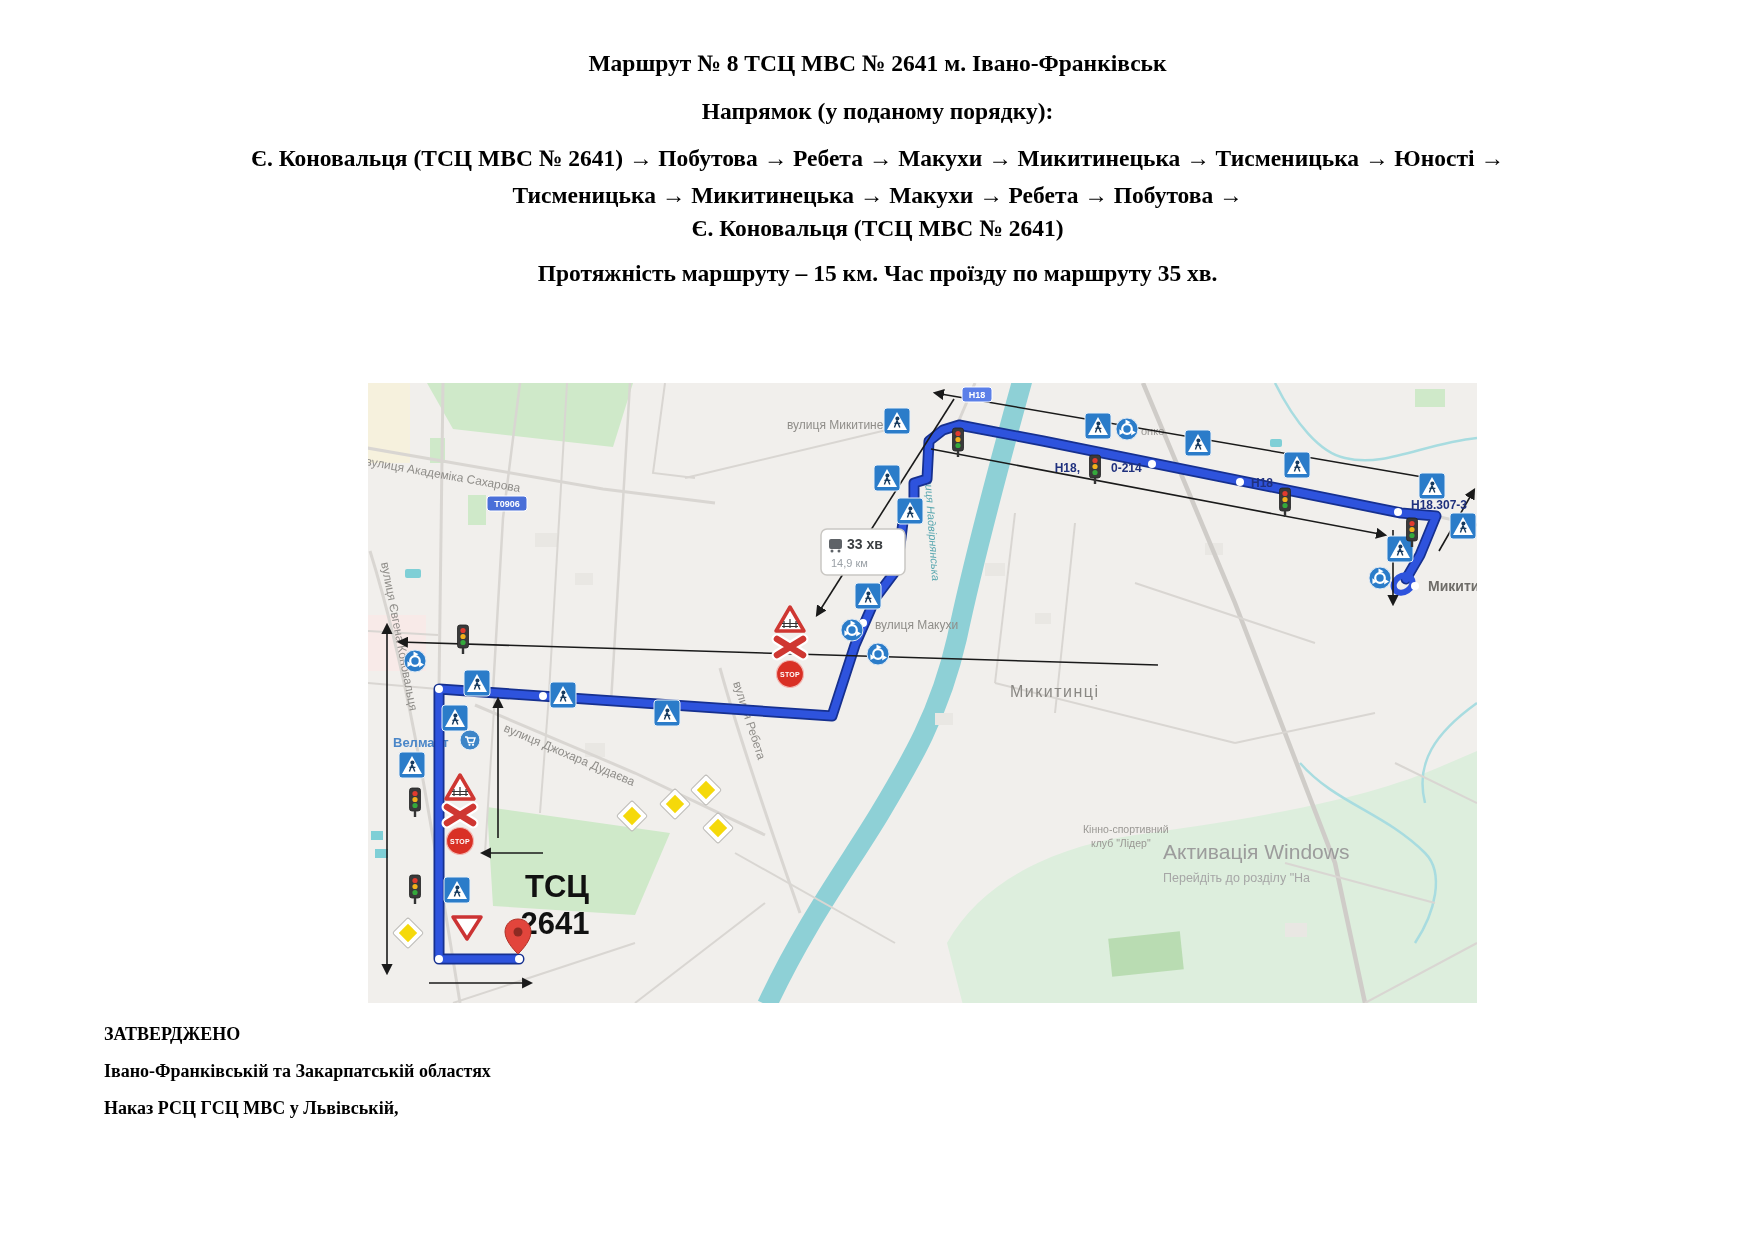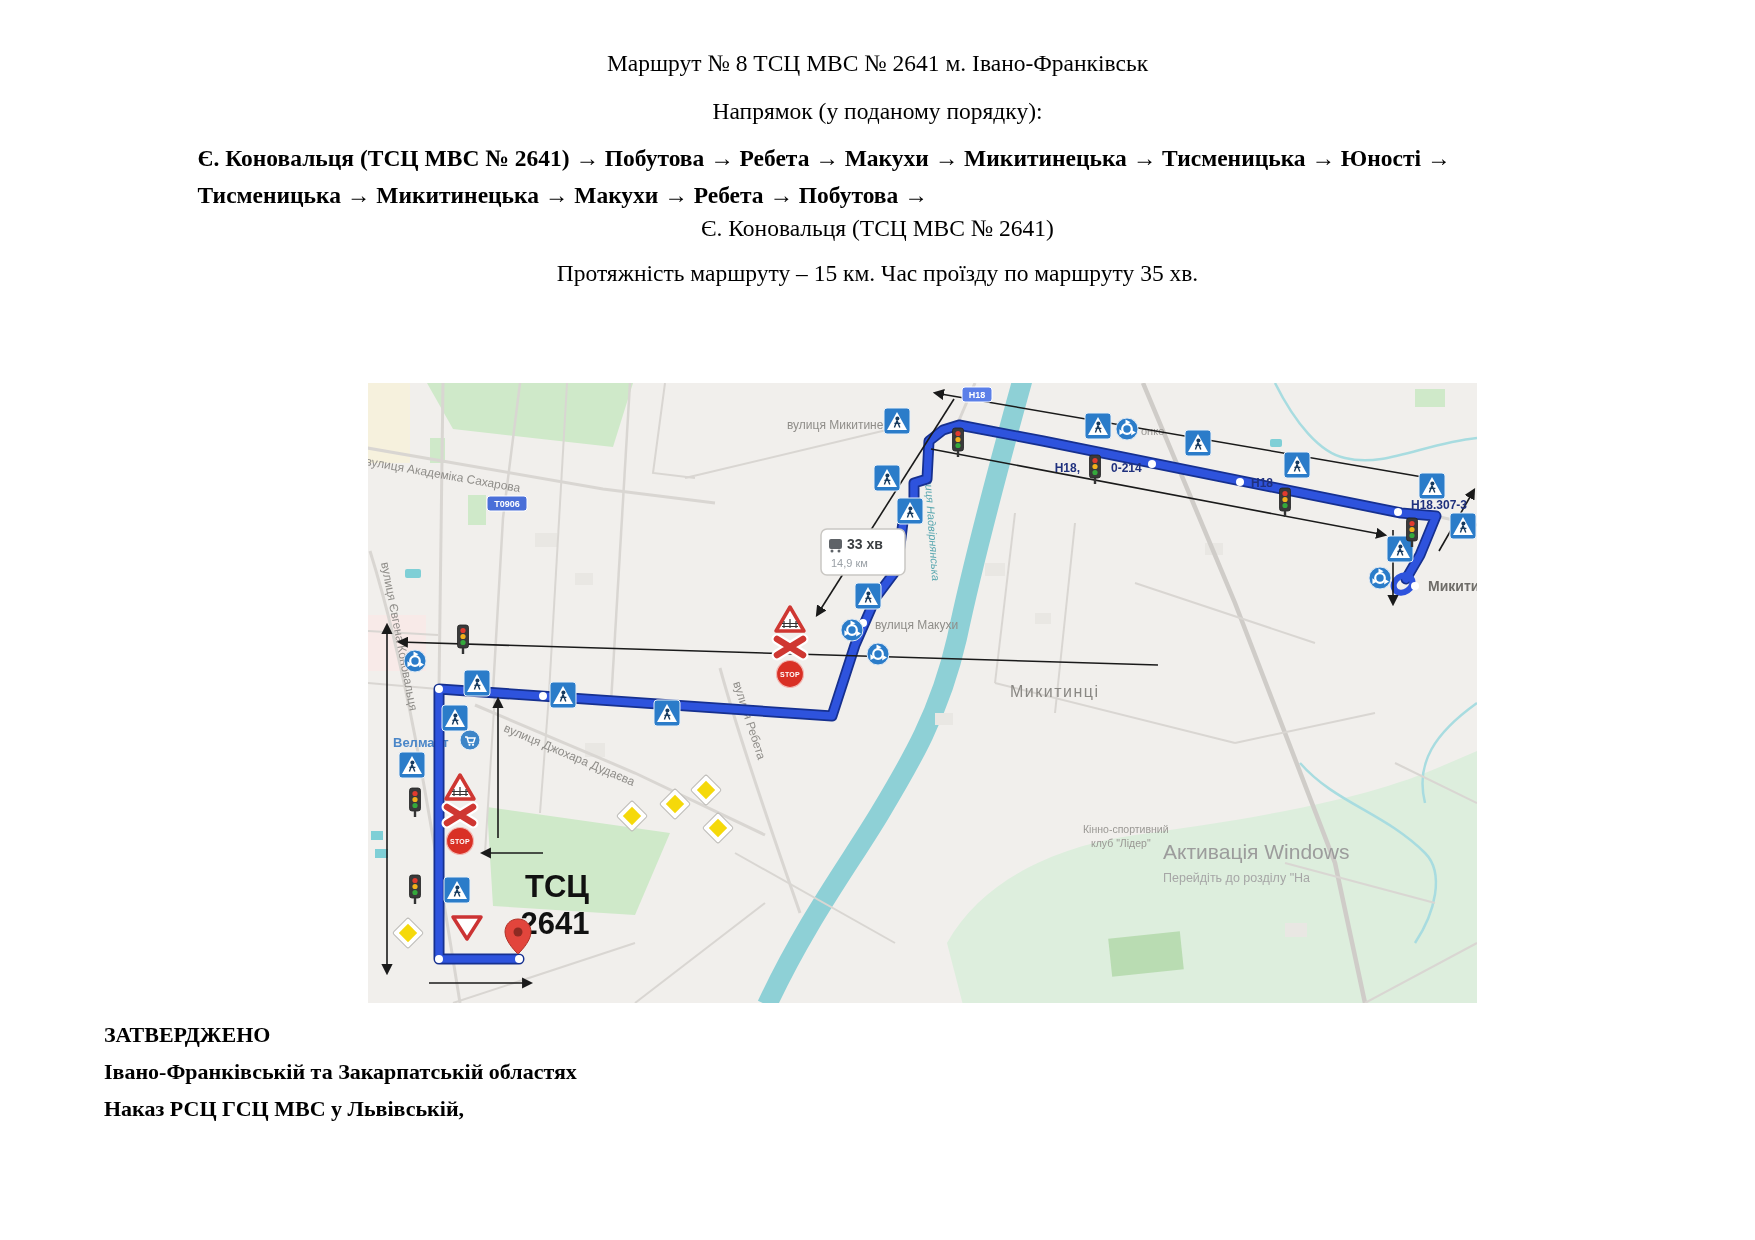--- a/index.html
+++ b/index.html
@@ -1,21 +1,21 @@
 <!DOCTYPE html>
 <html><head>
 <meta charset="utf-8">
 <style>
   html,body{margin:0;padding:0;background:#ffffff;}
   .page{position:relative;width:1755px;height:1240px;background:#ffffff;overflow:hidden;
         font-family:"Liberation Serif",serif;color:#000;}
-  .hline{position:absolute;left:0;right:0;text-align:center;font-weight:normal;font-size:23.5px;}
-  .routep{position:absolute;left:50%;transform:translateX(-50%);width:1360px;
+  .hline{position:absolute;left:0;right:0;text-align:center;font-weight:bold;font-size:23.5px;}
+  .routep{position:absolute;left:50%;transform:translateX(-50%);width:1360px;text-align:center;
           font-weight:bold;font-size:23.5px;line-height:37px;}
-  .approval{position:absolute;left:104px;top:1016px;font-weight:bold;font-size:22px;line-height:37px;}
+  .approval{position:absolute;left:104px;top:1016px;font-weight:bold;font-size:18px;line-height:37px;}
   .mapwrap{position:absolute;left:335px;top:383px;width:1145px;height:622px;}
   svg text{font-family:"Liberation Sans",sans-serif;}
   .stname{fill:#8f8d89;font-size:12px;}
   .navyref{fill:#20317e;font-weight:bold;font-size:12px;}
 </style>
 </head>
 <body>
 
 <div class="page">
 

